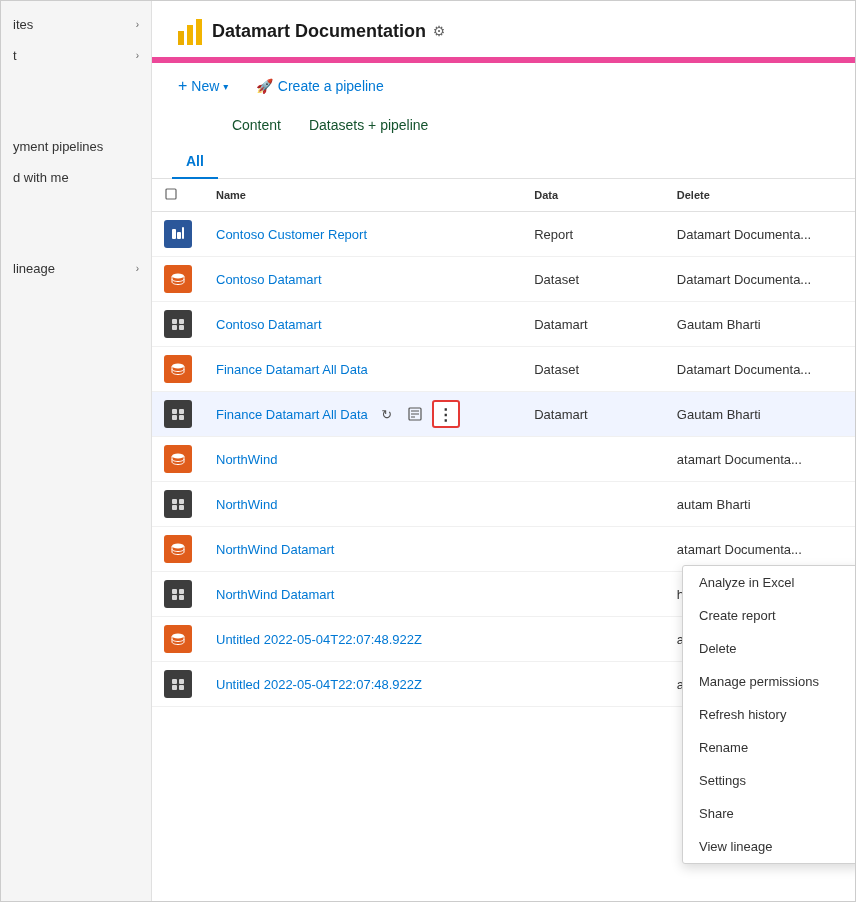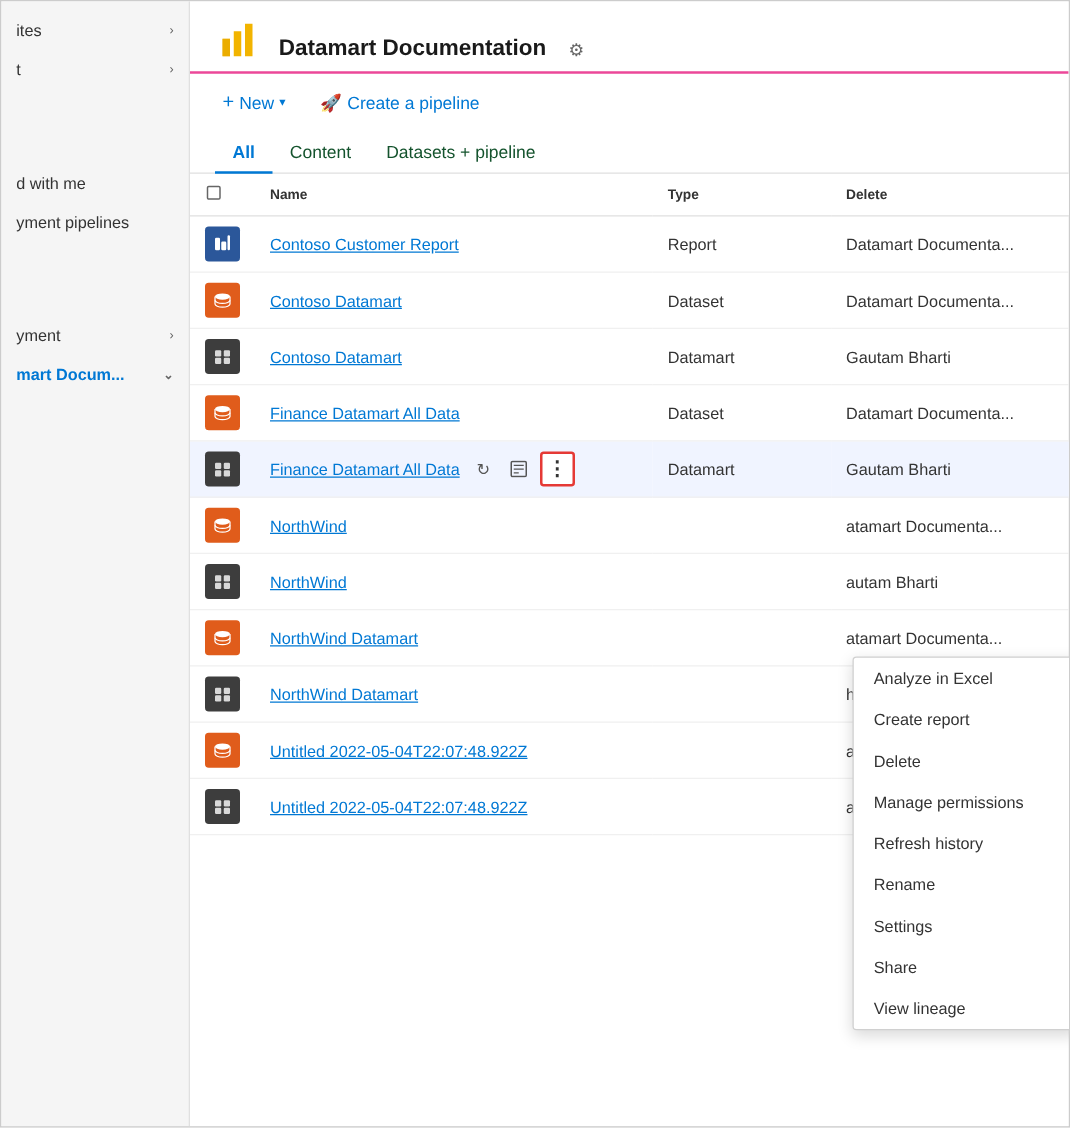--- a/index.html
+++ b/index.html
@@ -54,24 +54,24 @@
       flex: 1;
       background: #ffffff;
       display: flex;
       flex-direction: column;
       overflow: hidden;
     }
 
     
     .header {
       padding: 12px 20px 8px 20px;
-      border-bottom: 2px solid #ec4899;
-      display: flex;
-      align-items: flex-end;
-      gap: 15px;
+      border-bottom: 6px solid #ec4899;
+      display: flex;
+      align-items: center;
+      gap: 4px;
     }
     .header-logo {
       width: 36px;
       height: 36px;
       display: flex;
       align-items: center;
       justify-content: center;
     }
     .header-logo svg { width: 32px; height: 32px; }
     .header-title {
@@ -124,20 +124,21 @@
       cursor: pointer;
       color: #14532d;
       font-size: 14px;
       border-bottom: 2px solid transparent;
       margin-bottom: -1px;
     }
     .tab.active {
       color: #0078d4;
       border-bottom: 2px solid #0078d4;
       font-weight: 600;
+      margin-top: 36px;
     }
 
     
     .table-area {
       flex: 1;
       overflow-y: auto;
       padding: 0;
       position: relative;
     }
     .table {
@@ -184,21 +185,20 @@
       font-weight: bold;
     }
     .icon-blue { background: #2b579a; }
     .icon-orange { background: #e05c1b; }
     .icon-dark { background: #3d3d3d; }
 
     .item-name {
       color: #0078d4;
       cursor: pointer;
       font-size: 13px;
-      text-decoration: underline;
     }
 
     .row-actions {
       display: flex;
       align-items: center;
       gap: 6px;
     }
     .action-icon {
       width: 22px;
       height: 22px;
@@ -253,33 +253,29 @@
   <div class="sidebar-item">
     <span>ites</span>
     <span class="sidebar-chevron">›</span>
   </div>
   <div class="sidebar-item">
     <span>t</span>
     <span class="sidebar-chevron">›</span>
   </div>
   <div class="sidebar-gap"></div>
   <div class="sidebar-item">
+    <span>yment pipelines</span>
+  </div>
+  <div class="sidebar-item">
     <span>d with me</span>
-  </div>
-  <div class="sidebar-item">
-    <span>yment pipelines</span>
   </div>
   <div style="height:60px;"></div>
   <div class="sidebar-item">
-    <span>yment</span>
+    <span>lineage</span>
     <span class="sidebar-chevron">›</span>
-  </div>
-  <div class="sidebar-item-active">
-    <span>mart Docum...</span>
-    <span class="sidebar-chevron">⌄</span>
   </div>
 </div>
 
 <div class="main">
 
   <div class="header">
     <div class="header-logo">
       <svg viewBox="0 0 32 32" fill="none" xmlns="http://www.w3.org/2000/svg">
         <rect x="4" y="16" width="6" height="14" fill="#F2B400"></rect>
         <rect x="13" y="10" width="6" height="20" fill="#F2B400"></rect>
@@ -312,21 +308,21 @@
   <div class="table-area">
     <table class="table">
       <thead>
         <tr>
           <th>
             <svg width="14" height="14" viewBox="0 0 14 14" fill="none">
                 <rect x="2" y="2" width="10" height="10" rx="1" stroke="#666" stroke-width="1.2" fill="none"></rect>
               </svg>
           </th>
           <th class="col-name">Name</th>
-          <th class="col-type">Type</th>
+          <th class="col-type">Data</th>
           <th class="col-owner">Delete</th>
         </tr>
       </thead>
       <tbody>
 
         <tr>
           <td class="file-icon-cell">
             <div class="file-icon icon-blue">
               <svg width="16" height="16" viewBox="0 0 16 16" fill="white">
                   <rect x="2" y="3" width="4" height="10" rx="1"></rect>

